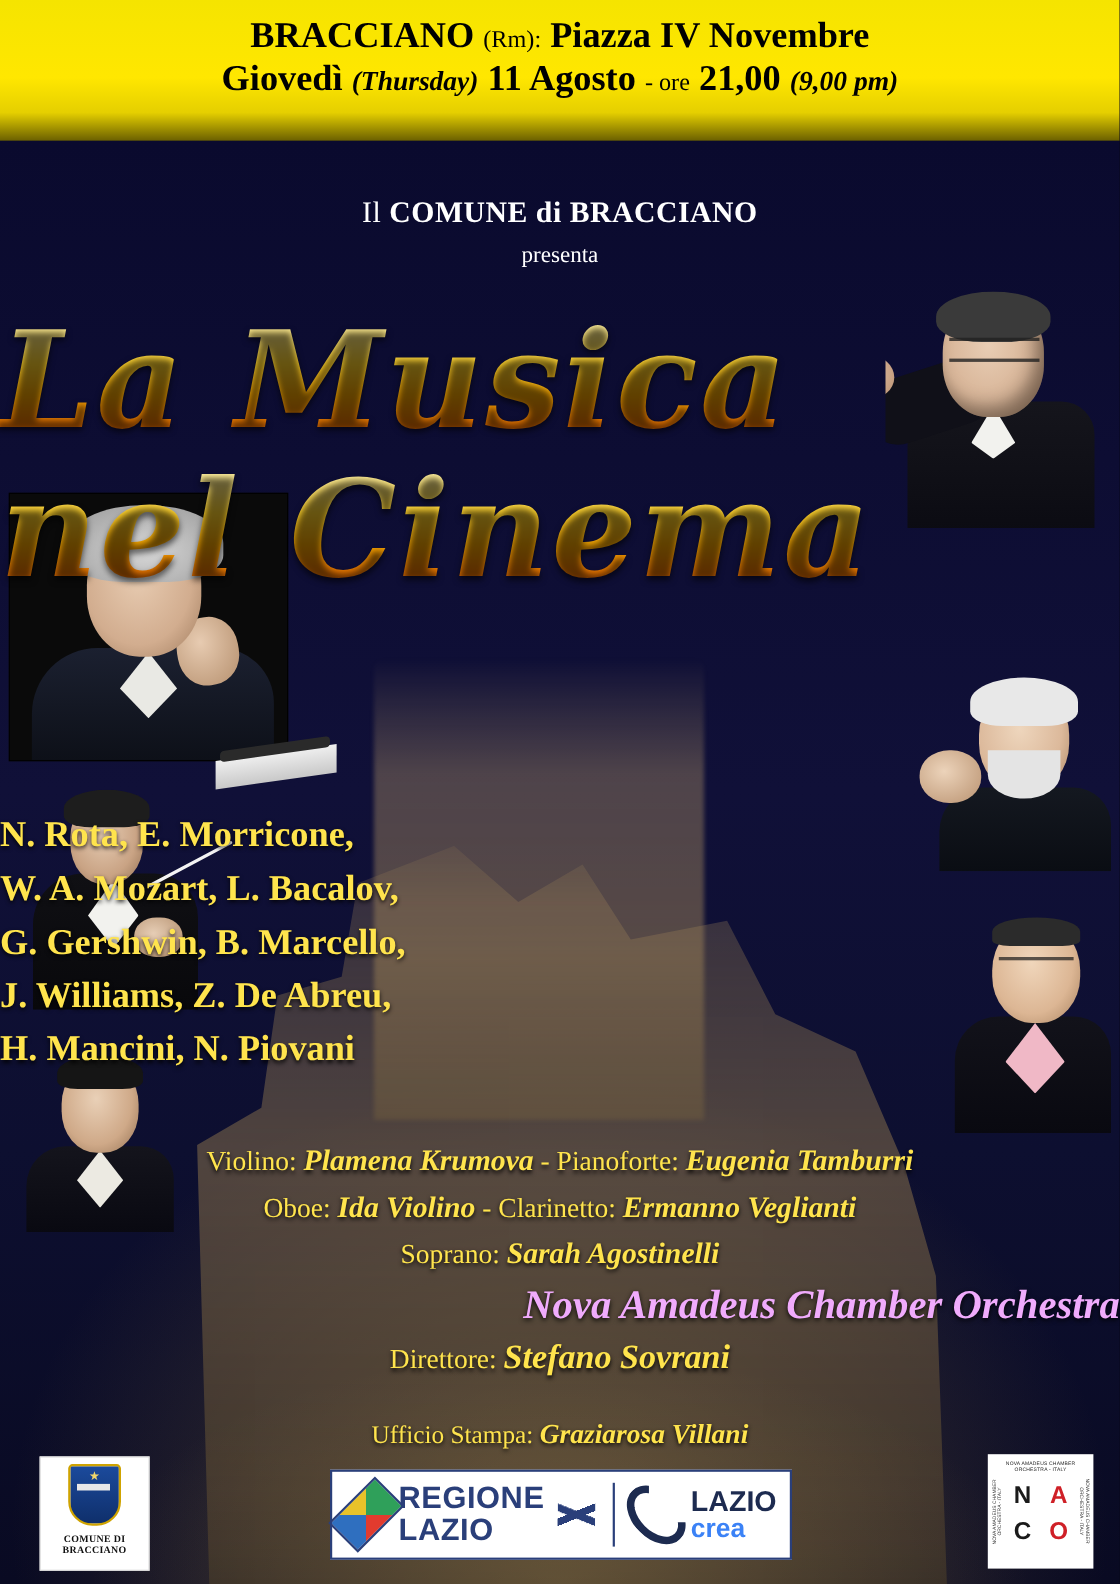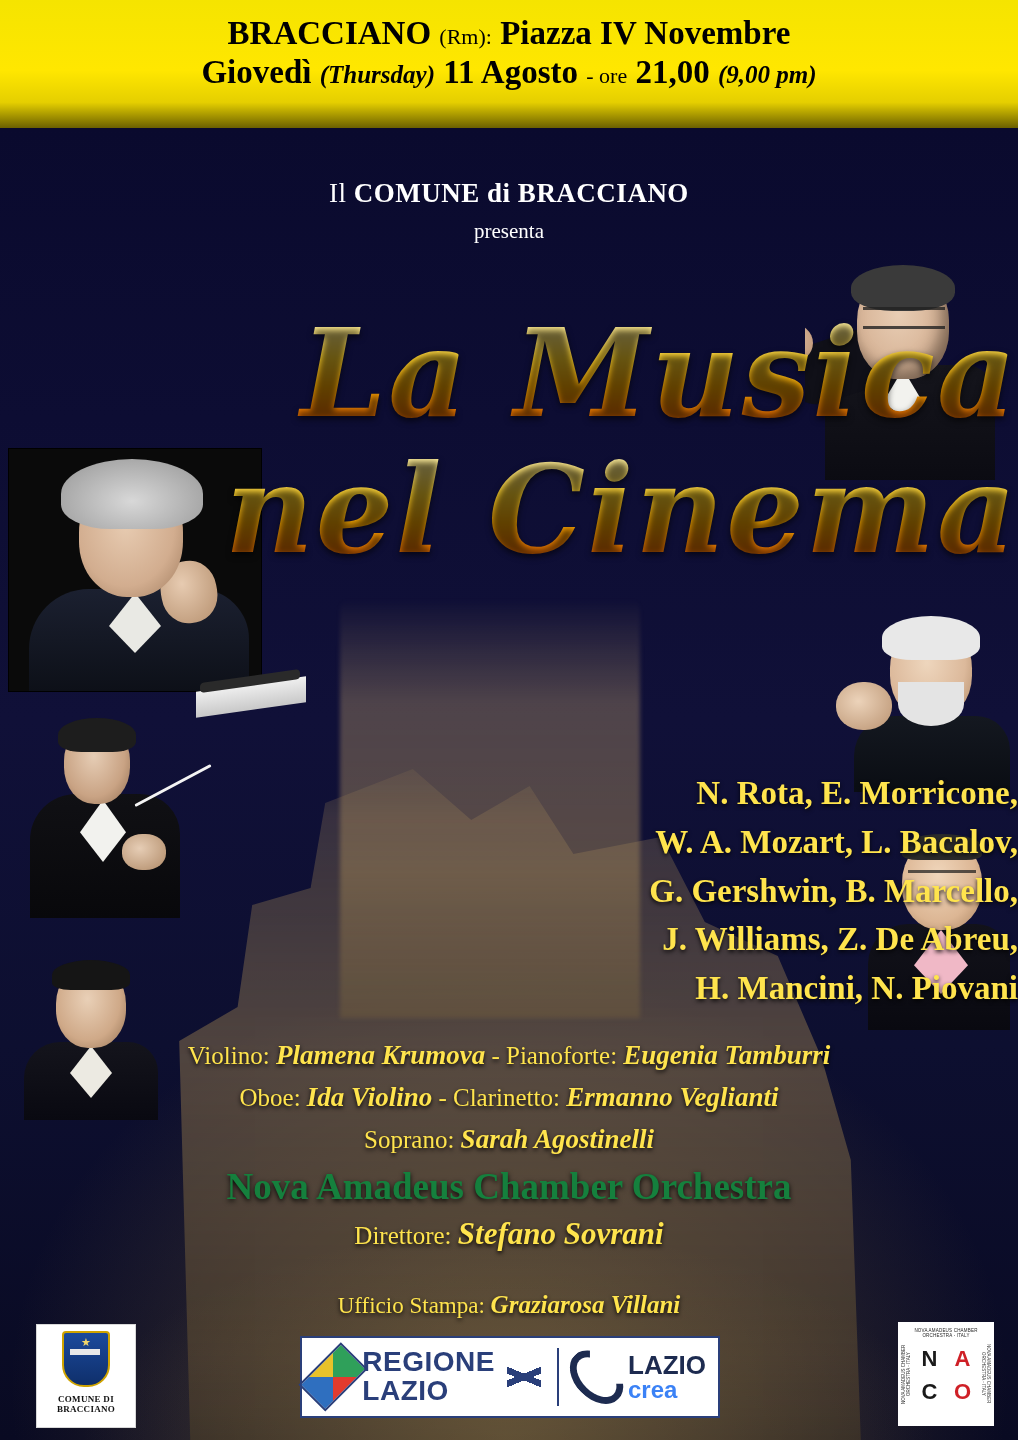--- a/index.html
+++ b/index.html
@@ -73,21 +73,21 @@
   
   .presenta-block {
     position: absolute; top: 178px; left: 0; width: 1018px; text-align: center;
   }
   .comune-line { color: #ffffff; font-size: 27px; letter-spacing: .5px; }
   .comune-line b { font-weight: bold; }
   .presenta { color: #ffffff; font-size: 21px; margin-top: 10px; }
 
   
   .title-wrap {
-    position: absolute; top: 312px; left: 0; width: 1018px; text-align: right;
+    position: absolute; top: 284px; left: 0; width: 1018px; text-align: left;
     pointer-events: none;
   }
   .title-1, .title-2 {
     font-family: "DejaVu Serif", serif;
     font-style: italic;
     font-weight: bold;
     background: linear-gradient(180deg, #fff8c0 0%, #ffd22b 38%, #f0a000 62%, #d94b00 100%);
     -webkit-background-clip: text;
     background-clip: text;
     color: transparent;
@@ -101,21 +101,21 @@
     font-family: "Liberation Serif", serif;
     font-style: italic;
     font-weight: bold;
     font-size: 41px;
     color: #ffe033;
     text-shadow: 0 2px 4px rgba(0,0,0,.8);
   }
 
   
   .composers {
-    position: absolute; top: 735px; left: 0; width: 1018px; text-align: right; margin-top: 34px;
+    position: absolute; top: 735px; left: 0; width: 1018px; text-align: left;
   }
   .composer-line {
     color: #ffe44d;
     font-weight: bold;
     font-size: 33px;
     line-height: 1.48;
     text-shadow: 0 2px 4px rgba(0,0,0,.85);
   }
 
   
@@ -123,25 +123,27 @@
     position: absolute; top: 1035px; left: 0; width: 1018px; text-align: center;
   }
   .perf {
     color: #ffe44d;
     font-size: 25px;
     line-height: 1.55;
     text-shadow: 0 2px 4px rgba(0,0,0,.9);
   }
   .perf .name { font-style: italic; font-weight: bold; font-size: 27px; }
   .orchestra {
-    color: #15803d;
+    color: #f0abfc;
+    font-style: italic;
     font-weight: bold;
     font-size: 37px;
     margin-top: 4px;
     text-shadow: 0 2px 5px rgba(0,0,0,.9);
+    text-align: right;
   }
   .conductor { margin-top: 2px; }
   .conductor .name { font-size: 31px; margin-top: 44px; }
   .press { margin-top: 28px; font-size: 23px; }
   .press .name { font-size: 25px; }
 
   
   .photo { position: absolute; }
   .photo .frame {
     width: 100%; height: 100%;

